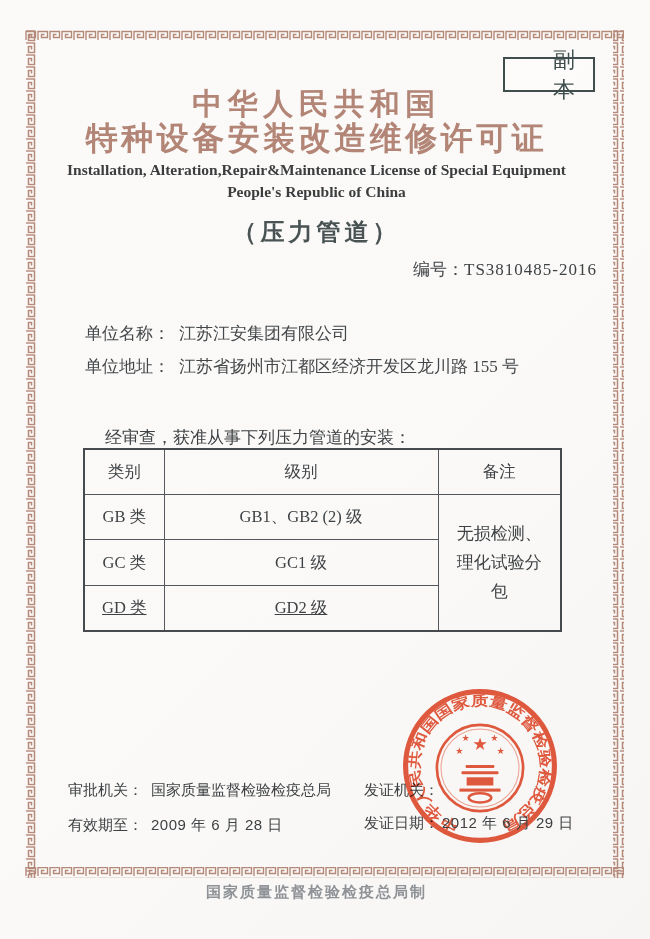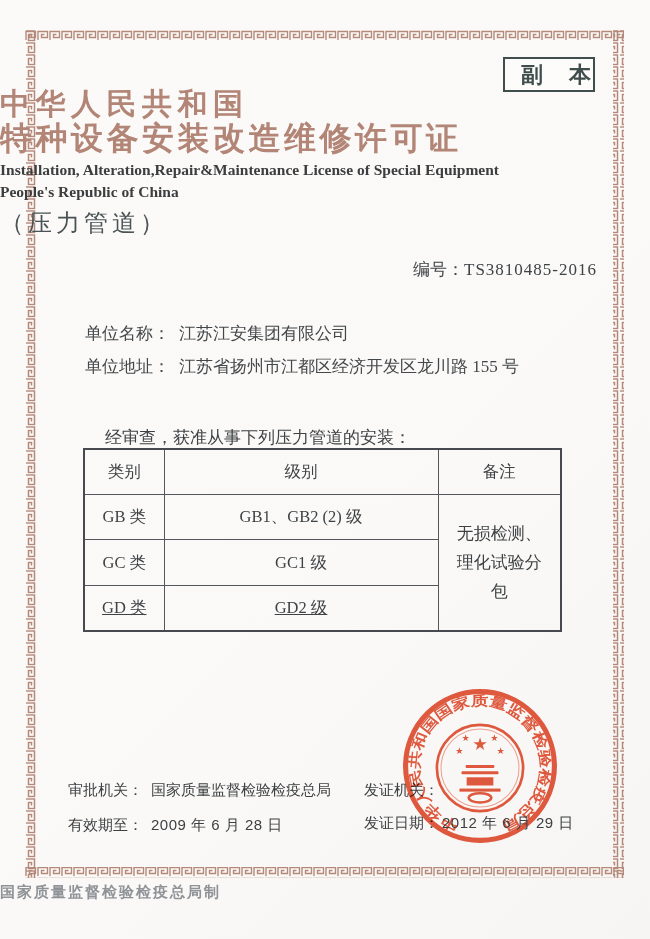--- a/index.html
+++ b/index.html
@@ -3,39 +3,39 @@
 <meta charset="utf-8">
 <style>
   html,body{margin:0;padding:0;background:#ffffff;}
   .page{
     position:relative;width:650px;height:939px;overflow:hidden;
     background:linear-gradient(135deg,#fbfaf8 0%,#faf9f7 60%,#f6f5f3 100%);
     font-family:"Liberation Serif","DejaVu Serif",serif;
     color:#3e4143;
   }
   .abs{position:absolute;}
-  .center{left:0;width:633px;text-align:left;}
+  .center{left:0;width:633px;text-align:center;}
 
   
   .frame{position:absolute;left:25px;top:30px;}
 
   
   .badge{
     left:503px;top:57px;width:92px;height:35px;
     border:2.5px solid #3f4e4d;color:#3f4e4d;
-    display:flex;align-items:center;justify-content:flex-end;
-    font-size:22px;font-weight:bold;letter-spacing:2px;
-    box-sizing:border-box;background:rgba(255,255,255,.35);
+    display:flex;align-items:center;justify-content:flex-start;
+    font-size:22px;font-weight:normal;letter-spacing:2px;
+    box-sizing:border-box;background:rgba(255,255,255,.35);padding-left:48px;
   }
 
   .title-cn-1{top:84px;font-size:30px;font-weight:bold;color:#b28576;letter-spacing:5.5px;}
   .title-cn-2{top:117px;font-size:32px;font-weight:bold;color:#b28576;letter-spacing:3.5px;}
   .title-en-1{top:161px;font-size:15.5px;font-weight:bold;color:#3c3d3f;}
   .title-en-2{top:183px;font-size:15.5px;font-weight:bold;color:#3c3d3f;}
-  .subtitle{top:207px;font-size:24px;font-weight:normal;color:#4a5354;letter-spacing:4px;}
+  .subtitle{top:216px;font-size:24px;font-weight:bold;color:#4a5354;letter-spacing:4px;}
 
   .license-line{left:413px;top:258px;font-size:17px;color:#3f4245;}
   .license-line .val{letter-spacing:1px;}
 
   .field{font-size:17px;color:#44474a;white-space:nowrap;}
   .field .lab{margin-right:9px;}
   .f-name{left:85px;top:322px;}
   .f-addr{left:85px;top:355px;}
   .intro{left:105px;top:426px;font-size:17px;color:#3f4245;}
 

